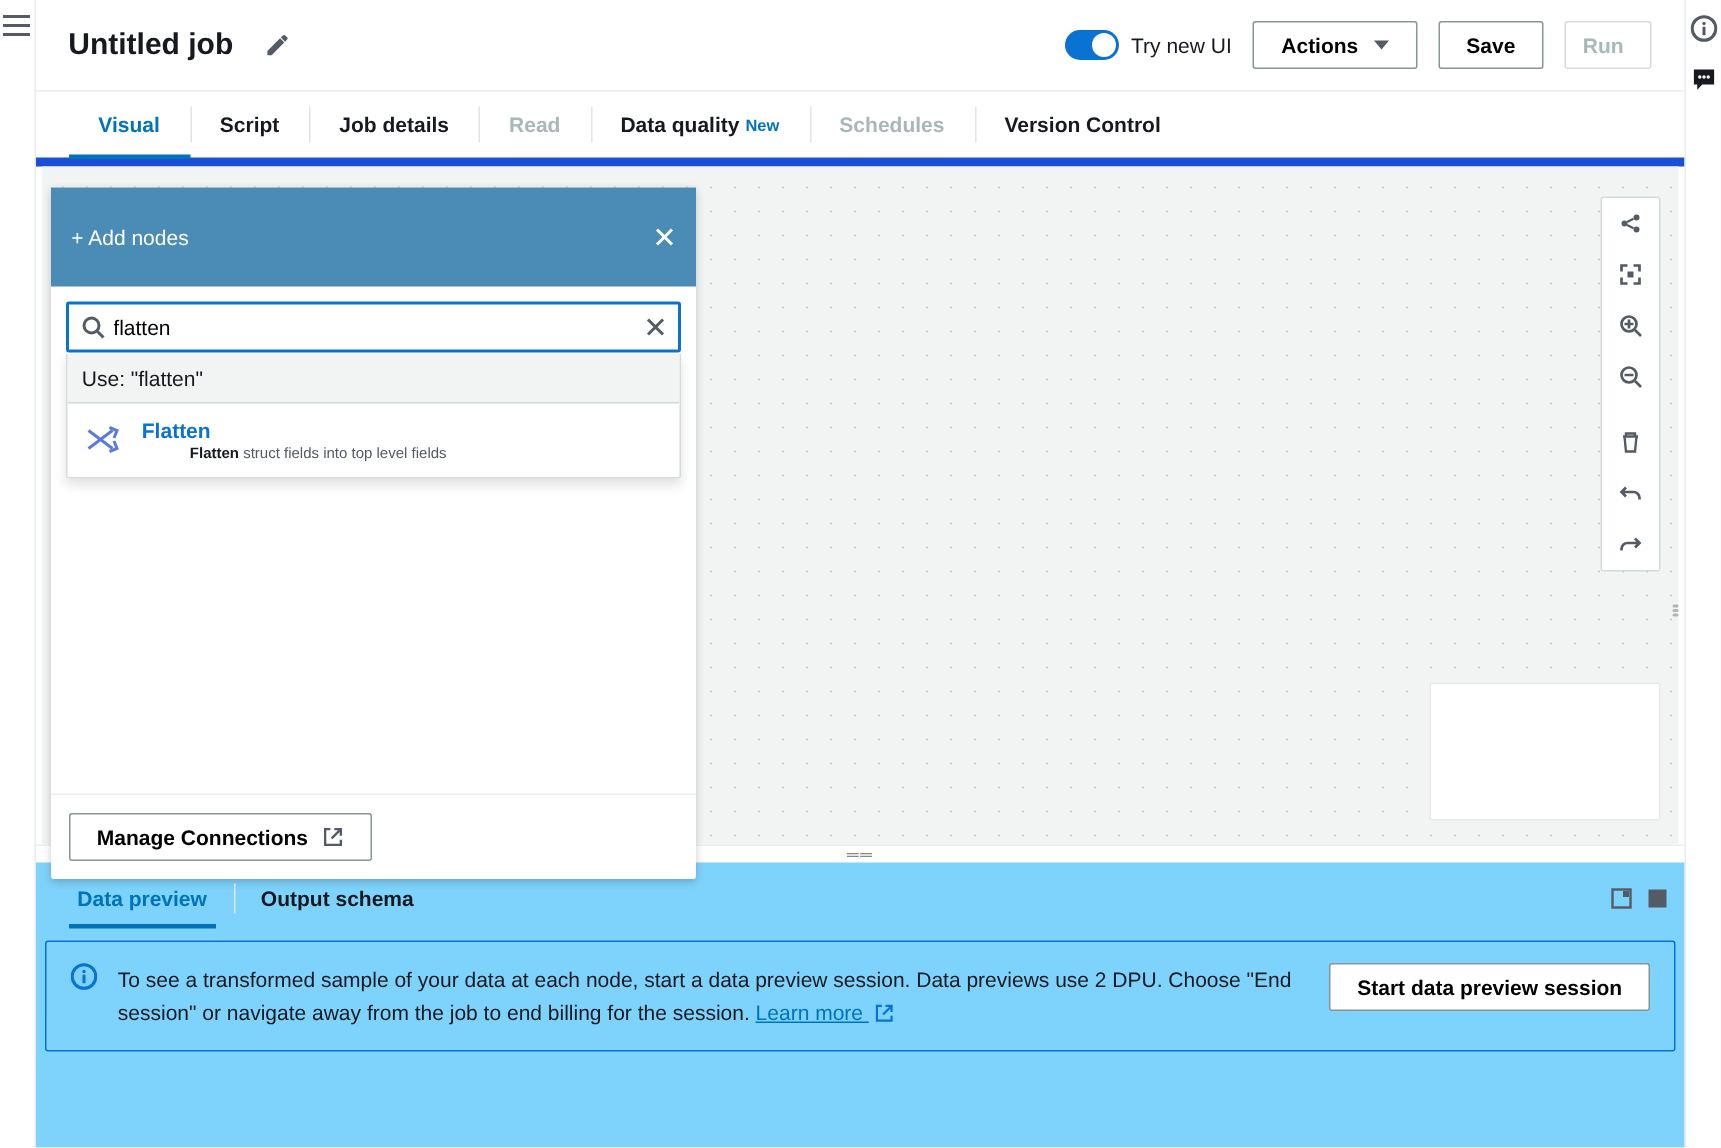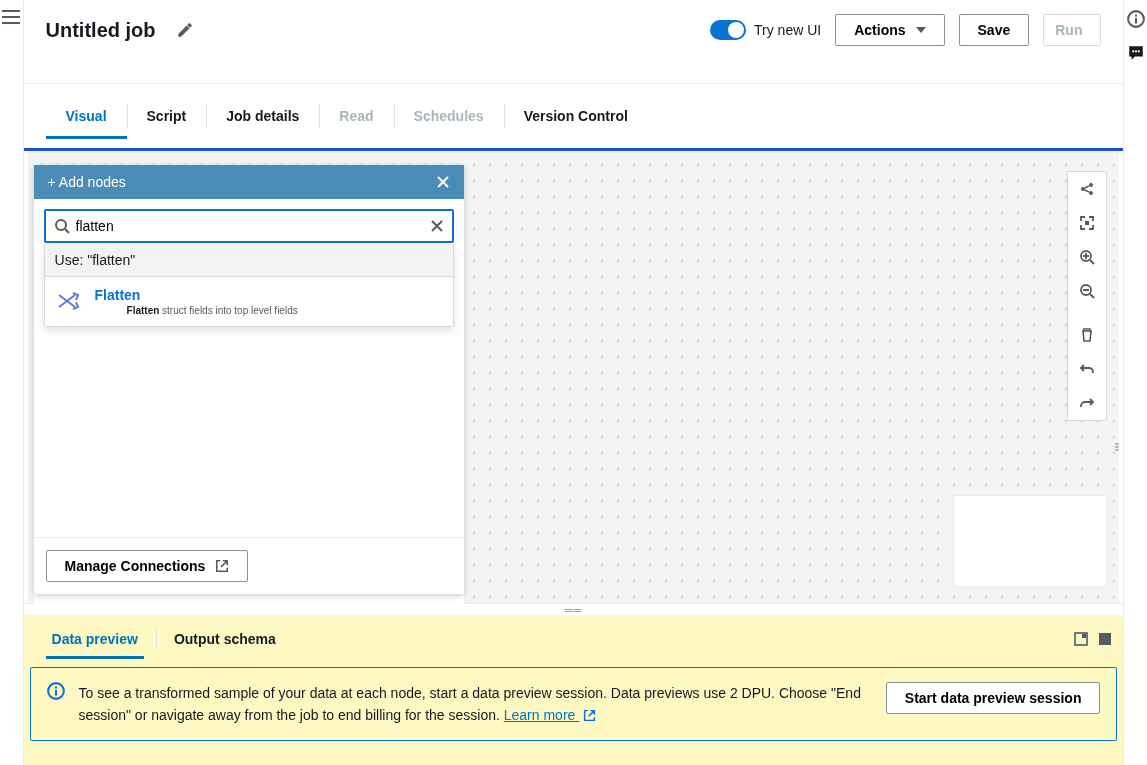--- a/index.html
+++ b/index.html
@@ -31,36 +31,36 @@
   .titlebar .edit-icon{margin-left:6px;cursor:pointer;}
   .titlebar .spacer{flex:1;}
   .toggle{display:flex;align-items:center;gap:8px;}
   .switch{position:relative;width:36px;height:20px;background:var(--accent);border-radius:10px;cursor:pointer;}
   .switch::after{content:"";position:absolute;top:2px;right:2px;width:16px;height:16px;border-radius:50%;background:#fff;}
   .btn{border:1px solid var(--border-strong);background:#fff;padding:6px 18px;border-radius:2px;font-size:14px;font-weight:700;display:inline-flex;align-items:center;gap:10px;cursor:pointer;line-height:18px;}
   .btn.disabled{color:var(--text-disabled);border-color:var(--border);cursor:default;padding-left:11px;}
   .caret-down{width:0;height:0;border-left:5px solid transparent;border-right:5px solid transparent;border-top:6px solid #545b64;}
 
   
-  .tabs{display:flex;padding:10px 22px;border-top:1px solid #eaeded;border-bottom:3px solid #1d4ed8;margin-top:23px;}
+  .tabs{display:flex;padding:0 22px;border-top:1px solid #eaeded;border-bottom:6px solid #1d4ed8;}
   .tab{padding:14px 20px;font-weight:700;font-size:14px;cursor:pointer;white-space:nowrap;position:relative;}
   .tab + .tab::before{content:"";position:absolute;left:0;top:10px;bottom:10px;width:1px;background:#e0e4e4;}
   .tab.active{color:var(--link);}
   .tab.active::after{content:"";position:absolute;left:0;right:0;bottom:-1px;height:3px;background:var(--link);}
   .tab.disabled{color:var(--text-disabled);cursor:default;}
   .tab .new{font-size:11px;color:var(--link);font-weight:700;margin-left:4px;vertical-align:1px;}
 
   
   .workarea{position:relative;flex:0 0 auto;height:452px;margin:0 4px 0 4px;background:var(--bg-grey);
     background-image:radial-gradient(#c6ced0 1px, transparent 1px);
     background-size:16px 16px;background-position:6px 6px;}
   .workarea-inner{padding:14px 12px 10px 12px;position:relative;height:100%;}
 
   .panel{position:absolute;left:6px;top:14px;width:430px;background:#fff;border-radius:2px;box-shadow:0 2px 6px rgba(0,0,0,.2);display:flex;flex-direction:column;}
-  .panel-head{background:var(--header-blue);color:#fff;display:flex;align-items:center;padding:9px 14px;font-weight:500;}
+  .panel-head{background:var(--header-blue);color:#fff;display:flex;align-items:center;padding:25px 14px;font-weight:500;}
   .panel-head .close{margin-left:auto;cursor:pointer;}
   .panel-body{padding:10px 10px 0 10px;}
 
   .searchbox{display:flex;align-items:center;border:2px solid var(--accent);border-radius:2px;background:#fff;height:34px;padding:0 8px;}
   .searchbox input{flex:1;border:none;outline:none;font-size:14px;font-family:inherit;padding:0 6px;}
   .searchbox .clear{cursor:pointer;}
 
   .dropdown{margin-top:1px;border:1px solid var(--border);border-top:none;border-radius:0 0 2px 2px;box-shadow:0 4px 8px rgba(0,0,0,.12);background:#fff;overflow:hidden;}
   .use-row{background:#f2f3f3;padding:8px 10px;border-bottom:1px solid var(--border);}
   .match-row{display:flex;gap:12px;padding:10px 10px;align-items:flex-start;cursor:pointer;}
@@ -85,21 +85,21 @@
   .sidetools .tool{width:100%;height:34px;display:flex;align-items:center;justify-content:center;cursor:pointer;color:#545b64;}
   .sidetools .gap{height:10px;}
   .minimap{position:absolute;right:12px;bottom:16px;width:154px;height:92px;background:#fff;border:1px solid #e8eaea;border-radius:2px;padding:8px;box-shadow:0 1px 1px rgba(0,0,0,0);} 
   .minimap .box{width:100%;height:100%;background:#fff;}
 
   
   .hresize{height:12px;background:#fff;display:flex;align-items:center;justify-content:center;border-top:1px solid #eaeded; cursor:row-resize;}
   .hresize .grip{color:#888;font-size:11px;letter-spacing:1px;user-select:none;}
 
   
-  .bottom{flex:1;display:flex;flex-direction:column;background:#fef9c3;}
+  .bottom{flex:1;display:flex;flex-direction:column;background:#7dd3fc;}
   .btabs{display:flex;align-items:center;padding:0 10px;margin-top:4px;}
   .btab{padding:12px 18px;font-weight:700;cursor:pointer;position:relative;}
   .btab + .btab::before{content:"";position:absolute;left:0;top:10px;bottom:10px;width:1px;background:#e0e4e4;}
   .btab.active{color:var(--link);}
   .btab.active::after{content:"";position:absolute;left:12px;right:12px;bottom:0;height:3px;background:var(--link);}
   .btabs .right{margin-left:auto;display:flex;gap:8px;}
   .btabs .right .icon{width:16px;height:16px;cursor:pointer;}
 
   .notice{margin:8px 6px 10px 6px;border:1px solid var(--accent);border-radius:2px;padding:14px 16px;display:flex;align-items:flex-start;gap:14px;}
   .notice .msg{flex:1;line-height:22px;}
@@ -147,20 +147,23 @@
       <button class="btn disabled">
           <span>Run</span>
         </button>
     </div>
 
     <div class="tabs">
       <div class="tab active"><span>Visual</span></div>
       <div class="tab"><span>Script</span></div>
       <div class="tab"><span>Job details</span></div>
       <div class="tab disabled"><span>Read</span></div>
+      <div class="tab">
+        <span>Data quality</span><span class="new">New</span>
+      </div>
       <div class="tab disabled"><span>Schedules</span></div>
       <div class="tab"><span>Version Control</span></div>
     </div>
 
     <div class="workarea">
       <div class="workarea-inner">
 
         <div class="bglist">
           <div class="bgitem">
             <div class="bgicon">

